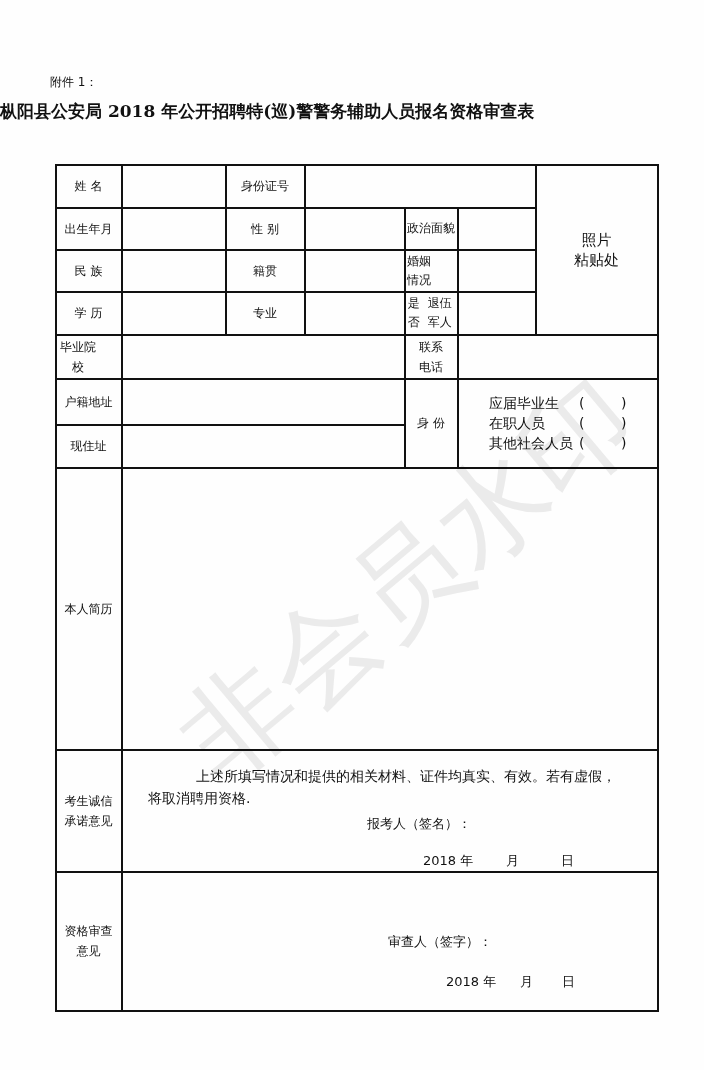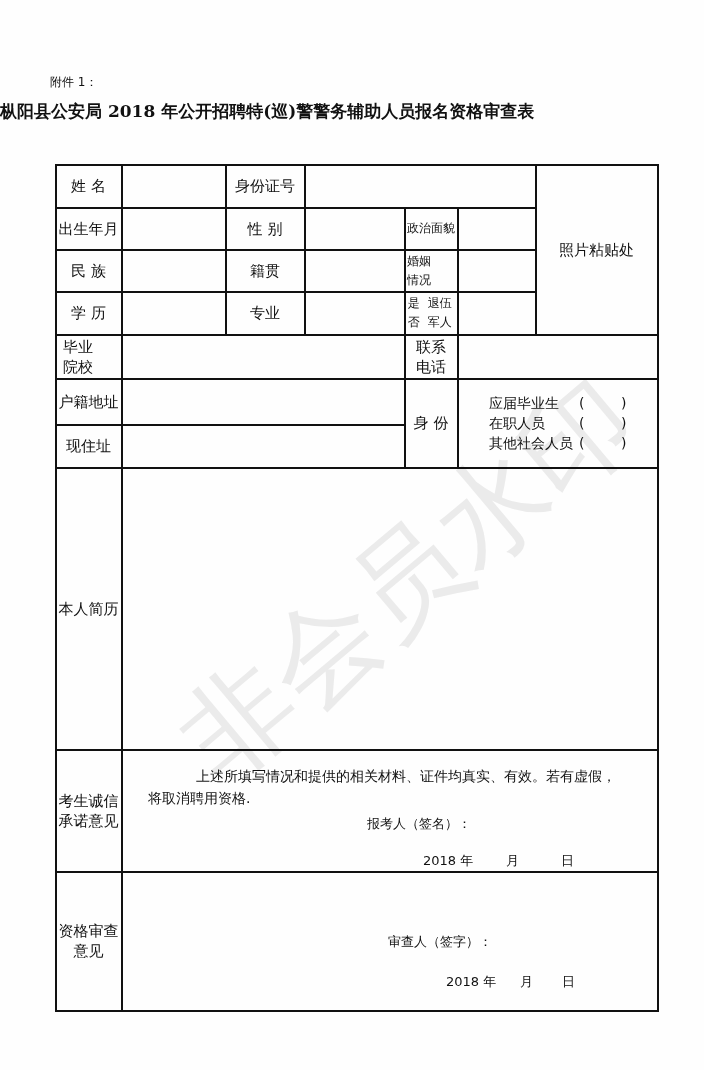--- a/index.html
+++ b/index.html
@@ -13,21 +13,21 @@
   .title {
     position: absolute; left: 0; width: 704px; top: 100px; text-align: left;
     font-family: "DejaVu Serif", "Liberation Serif", serif; font-size: 17px; font-weight: bold;
     letter-spacing: 0px;
   }
   .ln { position: absolute; background: #111; }
   .h { height: 1.5px; }
   .v { width: 1.5px; }
   .cell {
     position: absolute; display: flex; align-items: center; justify-content: center;
-    text-align: center; font-size: 15px; line-height: 20px;
+    text-align: center; font-size: 12px; line-height: 20px;
   }
   .small { font-size: 12px; line-height: 19px; }
   .status { position: absolute; left: 489px; top: 393px; font-size: 14px; line-height: 20px; }
   .status .row { display: flex; }
   .status .lbl { width: 90px; }
   .status .p1 { width: 42px; }
   .pledge { position: absolute; left: 124px; top: 765px; width: 530px; font-size: 14px; line-height: 22px; margin-left: 24px; }
   .pledge .p { text-indent: 48px; }
   .sig { position: absolute; font-size: 13px; }
   .watermark {
@@ -90,21 +90,21 @@
 <div class="cell" style="left:56px;top:292px;width:65px;height:42px">学 历</div>
 <div class="cell" style="left:122px;top:292px;width:103px;height:42px"></div>
 <div class="cell" style="left:226px;top:292px;width:78px;height:42px">专业</div>
 <div class="cell" style="left:305px;top:292px;width:99px;height:42px"></div>
 <div class="cell small" style="left:405px;top:292px;width:52px;height:42px;">
   <span>是否</span>
   <span>退伍军人</span>
 </div>
 <div class="cell" style="left:458px;top:292px;width:77px;height:42px"></div>
 
-<div class="cell" style="left:536px;top:165px;width:121px;height:169px;flex-direction:row;font-size:15px">
+<div class="cell" style="left:536px;top:165px;width:121px;height:169px;flex-direction:column;font-size:15px">
   <span>照片</span>
   <span>粘贴处</span>
 </div>
 
 <div class="cell" style="left:56px;top:335px;width:44px;height:43px">毕业院校</div>
 <div class="cell" style="left:122px;top:335px;width:282px;height:43px"></div>
 <div class="cell" style="left:405px;top:335px;width:52px;height:43px;flex-direction:column">
   <span>联系</span>
   <span>电话</span>
 </div>

